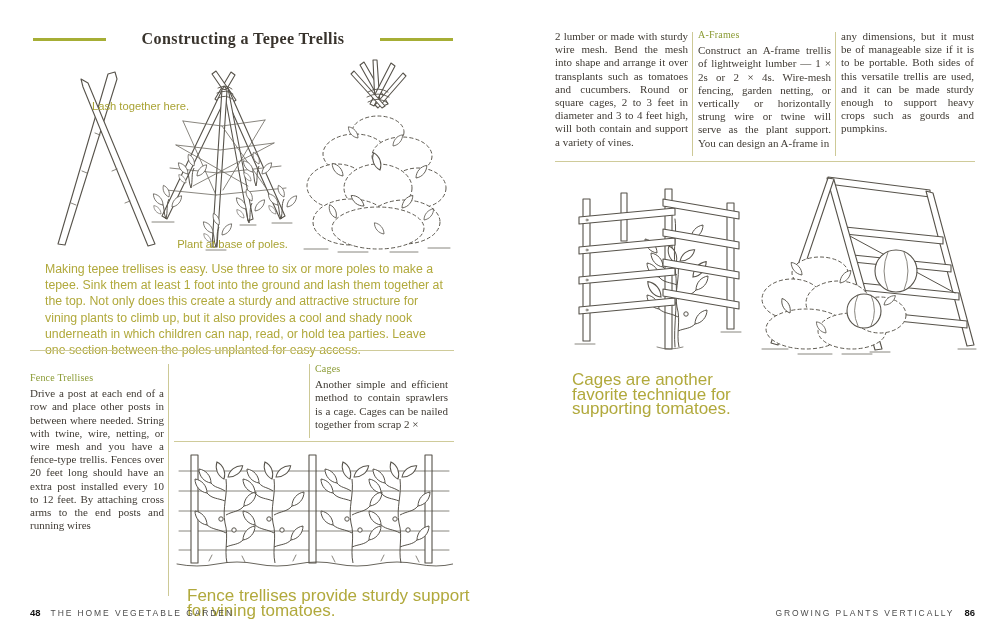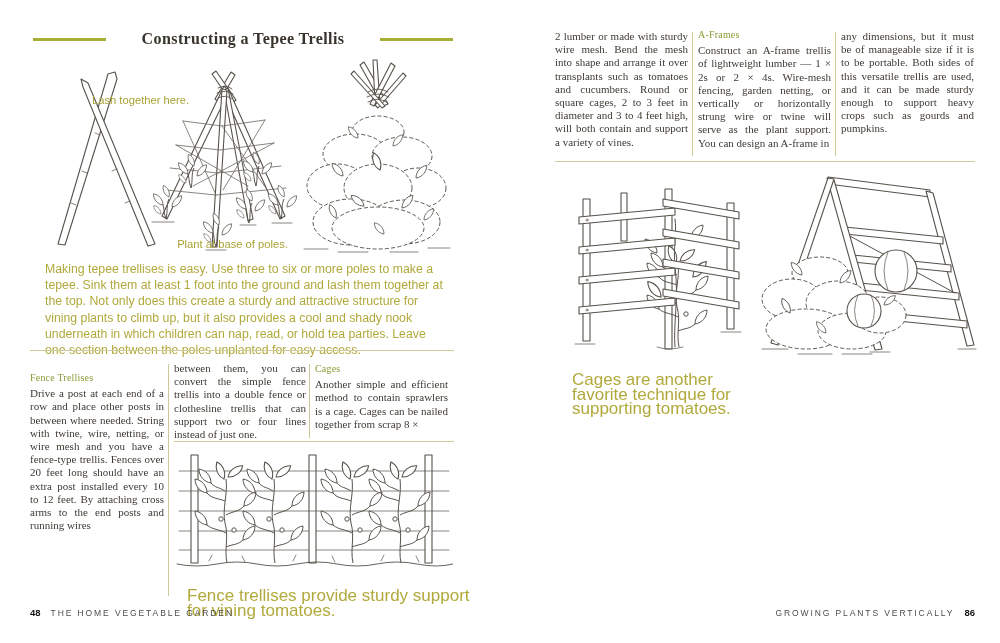--- a/index.html
+++ b/index.html
@@ -81,21 +81,21 @@
   </div>
 
   <div class="abs" style="left:30px;top:58px;width:425px;height:196px;">
 
     <svg class="abs" style="left:8px;top:5px;" width="135" height="186" viewBox="0 0 135 186">
       <polygon class="wd" points="20,181 27,182 79,16 77,9 70,11"></polygon>
       <polygon class="wd" points="110,183 117,181 50,20 43,16 45,24"></polygon>
       <path class="thin" d="M33,140 l5,2 M44,108 l5,2 M57,70 l5,2 M92,138 l-5,2 M79,106 l-5,2"></path>
     </svg>
 
-    <div class="abs callout" style="left:62px;top:36px;width:110px;">Lash together here.</div>
+    <div class="abs callout" style="left:62px;top:42px;width:110px;">Lash together here.</div>
 
     <svg class="abs" style="left:118px;top:10px;" width="150" height="184" viewBox="0 0 150 184">
       <polygon class="wd" points="83,4 87,7 71,34 67,31"></polygon>
       <polygon class="wd" points="64,6 68,3 88,32 84,35"></polygon>
       <polygon class="wd" points="14,148 19,151 81,23 76,18"></polygon>
       <polygon class="wd" points="132,151 137,148 80,20 75,23"></polygon>
       <polygon class="wd" points="100,153 105,151 80,20 76,22"></polygon>
       <polygon class="wd" points="64,179 69,179 79,22 74,21"></polygon>
       <path class="ln" d="M70,20 q8,-4 14,1 M69,25 q9,-4 16,1 M70,30 q8,-4 14,1" style="stroke-width:.9"></path>
       <path class="thin" d="M35,53 L74,58 L117,52 M28,77 L72,82 L126,75 M22,100 L70,105 L133,98 M18,122 L68,127 L138,120"></path>
@@ -145,29 +145,26 @@
 
   <div class="abs h-rule" style="left:30px;top:350px;width:424px;"></div>
 
   <div class="abs bodycol" style="left:30px;top:362px;width:134px;">
     <h2 class="olive-head">Fence Trellises</h2>
     <p>Drive a post at each end of a row and place other posts in between where needed. String with twine, wire, netting, or wire mesh and you have a fence-type trellis. Fences over 20 feet long should have an extra post installed every 10 to 12 feet. By attaching cross arms to the end posts and running wires</p>
   </div>
 
   <div class="abs v-divider" style="left:168px;top:364px;height:232px;"></div>
 
-  <div class="abs bodycol" style="left:174px;top:362px;width:132px;">
-    <p>between them, you can convert the simple fence trellis into a double fence or clothesline trellis that can support two or four lines instead of just one.</p>
-  </div>
 
   <div class="abs v-divider" style="left:309px;top:364px;height:74px;"></div>
 
   <div class="abs bodycol" style="left:315px;top:362px;width:133px;">
     <h2 class="olive-head first">Cages</h2>
-    <p>Another simple and efficient method to contain sprawlers is a cage. Cages can be nailed together from scrap 8 ×</p>
+    <p>Another simple and efficient method to contain sprawlers is a cage. Cages can be nailed together from scrap 2 ×</p>
   </div>
 
   <div class="abs h-rule" style="left:174px;top:441px;width:280px;"></div>
 
   <svg class="abs" style="left:175px;top:449px;" width="278" height="124" viewBox="0 0 278 124">
     <path class="thin" d="M4,22 H274 M4,42 H274 M4,62 H274 M4,82 H274 M4,101 H274"></path>
     <rect class="wd" x="16" y="6" width="7" height="108"></rect>
     <rect class="wd" x="134" y="6" width="7" height="108"></rect>
     <rect class="wd" x="250" y="6" width="7" height="108"></rect>
     <path class="thin" d="M16,22 h7 M16,42 h7 M16,62 h7 M134,22 h7 M134,42 h7 M134,62 h7 M250,22 h7 M250,42 h7 M250,62 h7"></path>

